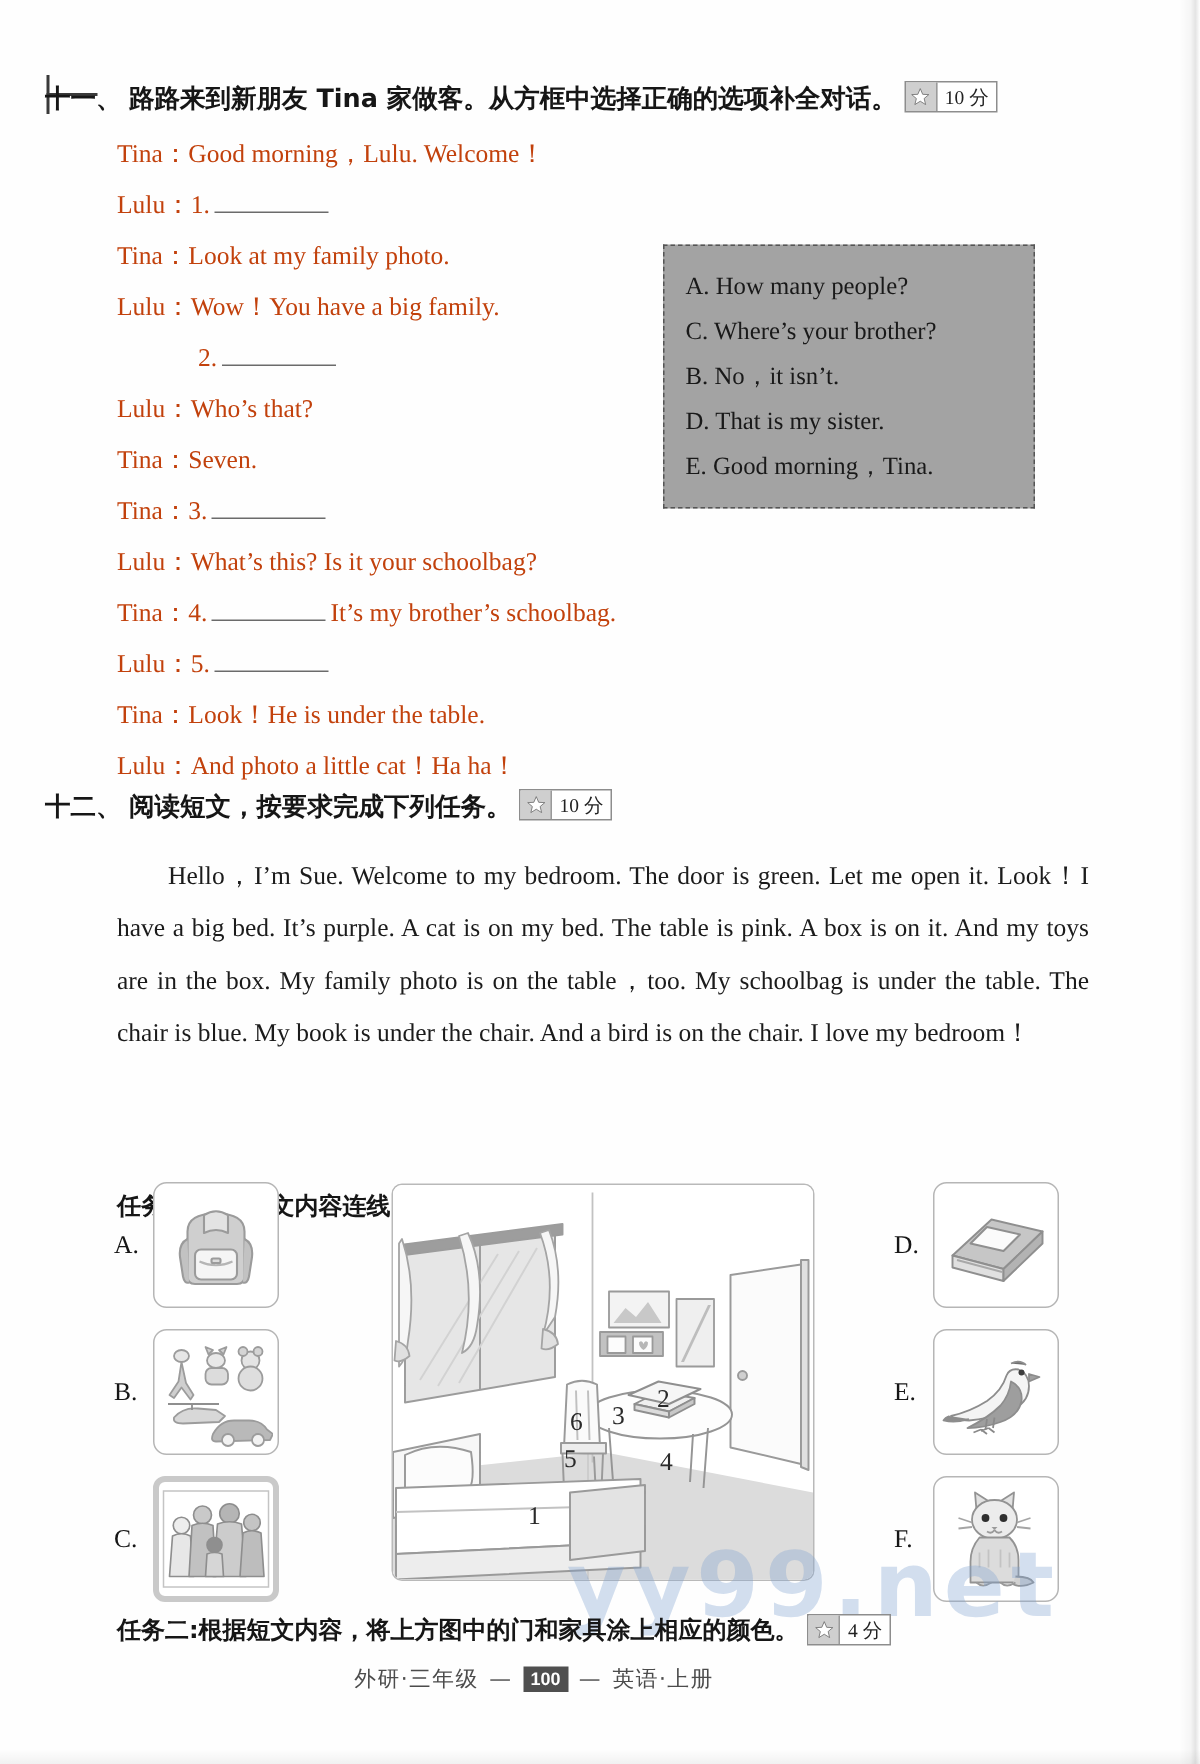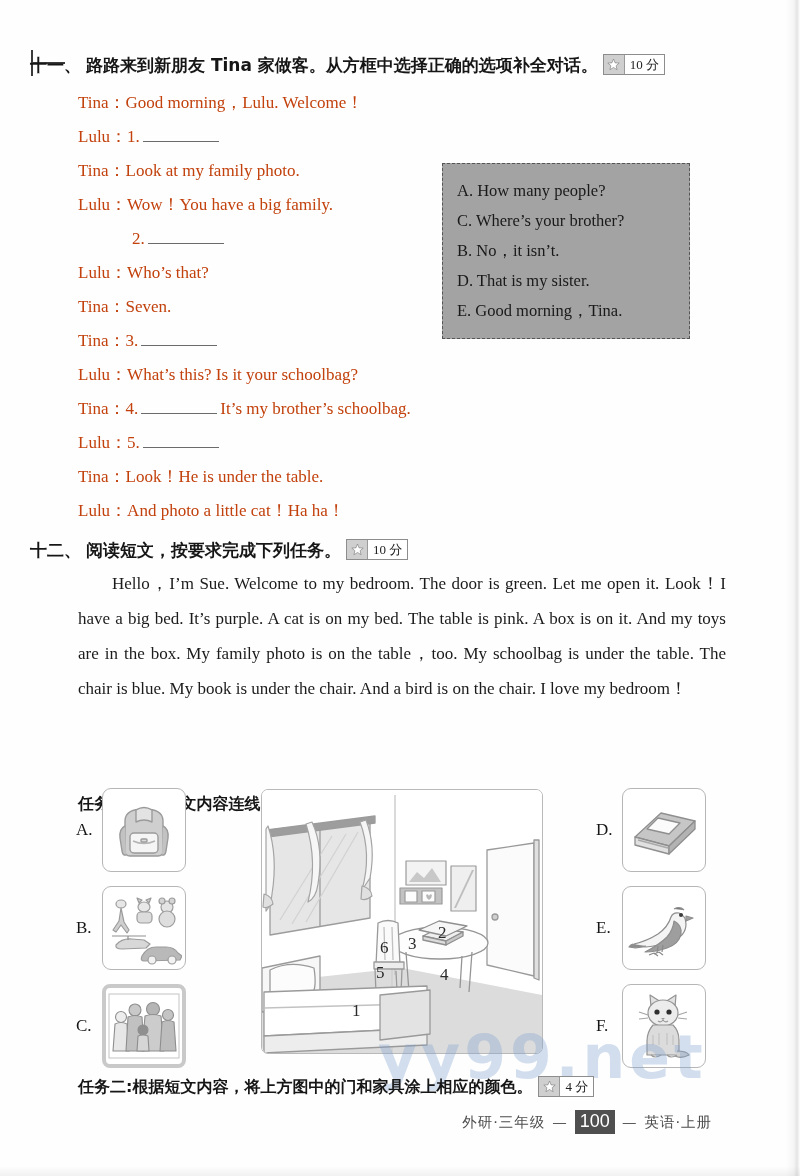--- a/index.html
+++ b/index.html
@@ -222,33 +222,33 @@
   }
 
   
   .footer {
     position: absolute;
     left: 0;
     top: 1110px;
     width: 712px;
     display: flex;
     align-items: center;
-    justify-content: flex-end;
+    justify-content: center;
     font-family: "DejaVu Sans", "Liberation Sans", sans-serif;
     font-size: 14.5px;
     color: #4c4c4c;
     letter-spacing: 1px;
   }
   .footer .dash { margin: 0 7px; color: #5a5a5a; }
   .footer .pagenum {
     background: #4f4f4f;
     color: #fff;
     font-family: "Liberation Sans", sans-serif;
-    font-weight: normal;
-    font-size: 18px;
+    font-weight: bold;
+    font-size: 12px;
     padding: 1px 5px 2px 5px;
     letter-spacing: 0px;
   }
 </style>
 </head>
 <body>
 
 <div class="page">
 
   <div class="cropmark"></div>
@@ -283,21 +283,21 @@
   </div>
 
   <div class="optbox">
     <div class="opt">A. How many people?</div>
     <div class="opt">C. Where’s your brother?</div>
     <div class="opt">B. No，it isn’t.</div>
     <div class="opt">D. That is my sister.</div>
     <div class="opt">E. Good morning，Tina.</div>
   </div>
 
-  <div class="sec-head" style="position:absolute;left:30px;top:539px;">
+  <div class="sec-head" style="position:absolute;left:30px;top:526px;">
     <span class="txt">十二、</span>
       <span class="txt">阅读短文，按要求完成下列任务。</span>
     <span class="score">
       <span class="star-cell">
         <svg width="13" height="13" viewBox="0 0 24 24">
             <polygon points="12,2 15,9 22.5,9.4 16.8,14.2 18.6,21.6 12,17.5 5.4,21.6 7.2,14.2 1.5,9.4 9,9" fill="#ffffff" stroke="#6a6a6a" stroke-width="1"></polygon>
           </svg>
       </span>
       <span class="val">10 分</span>
     </span>

